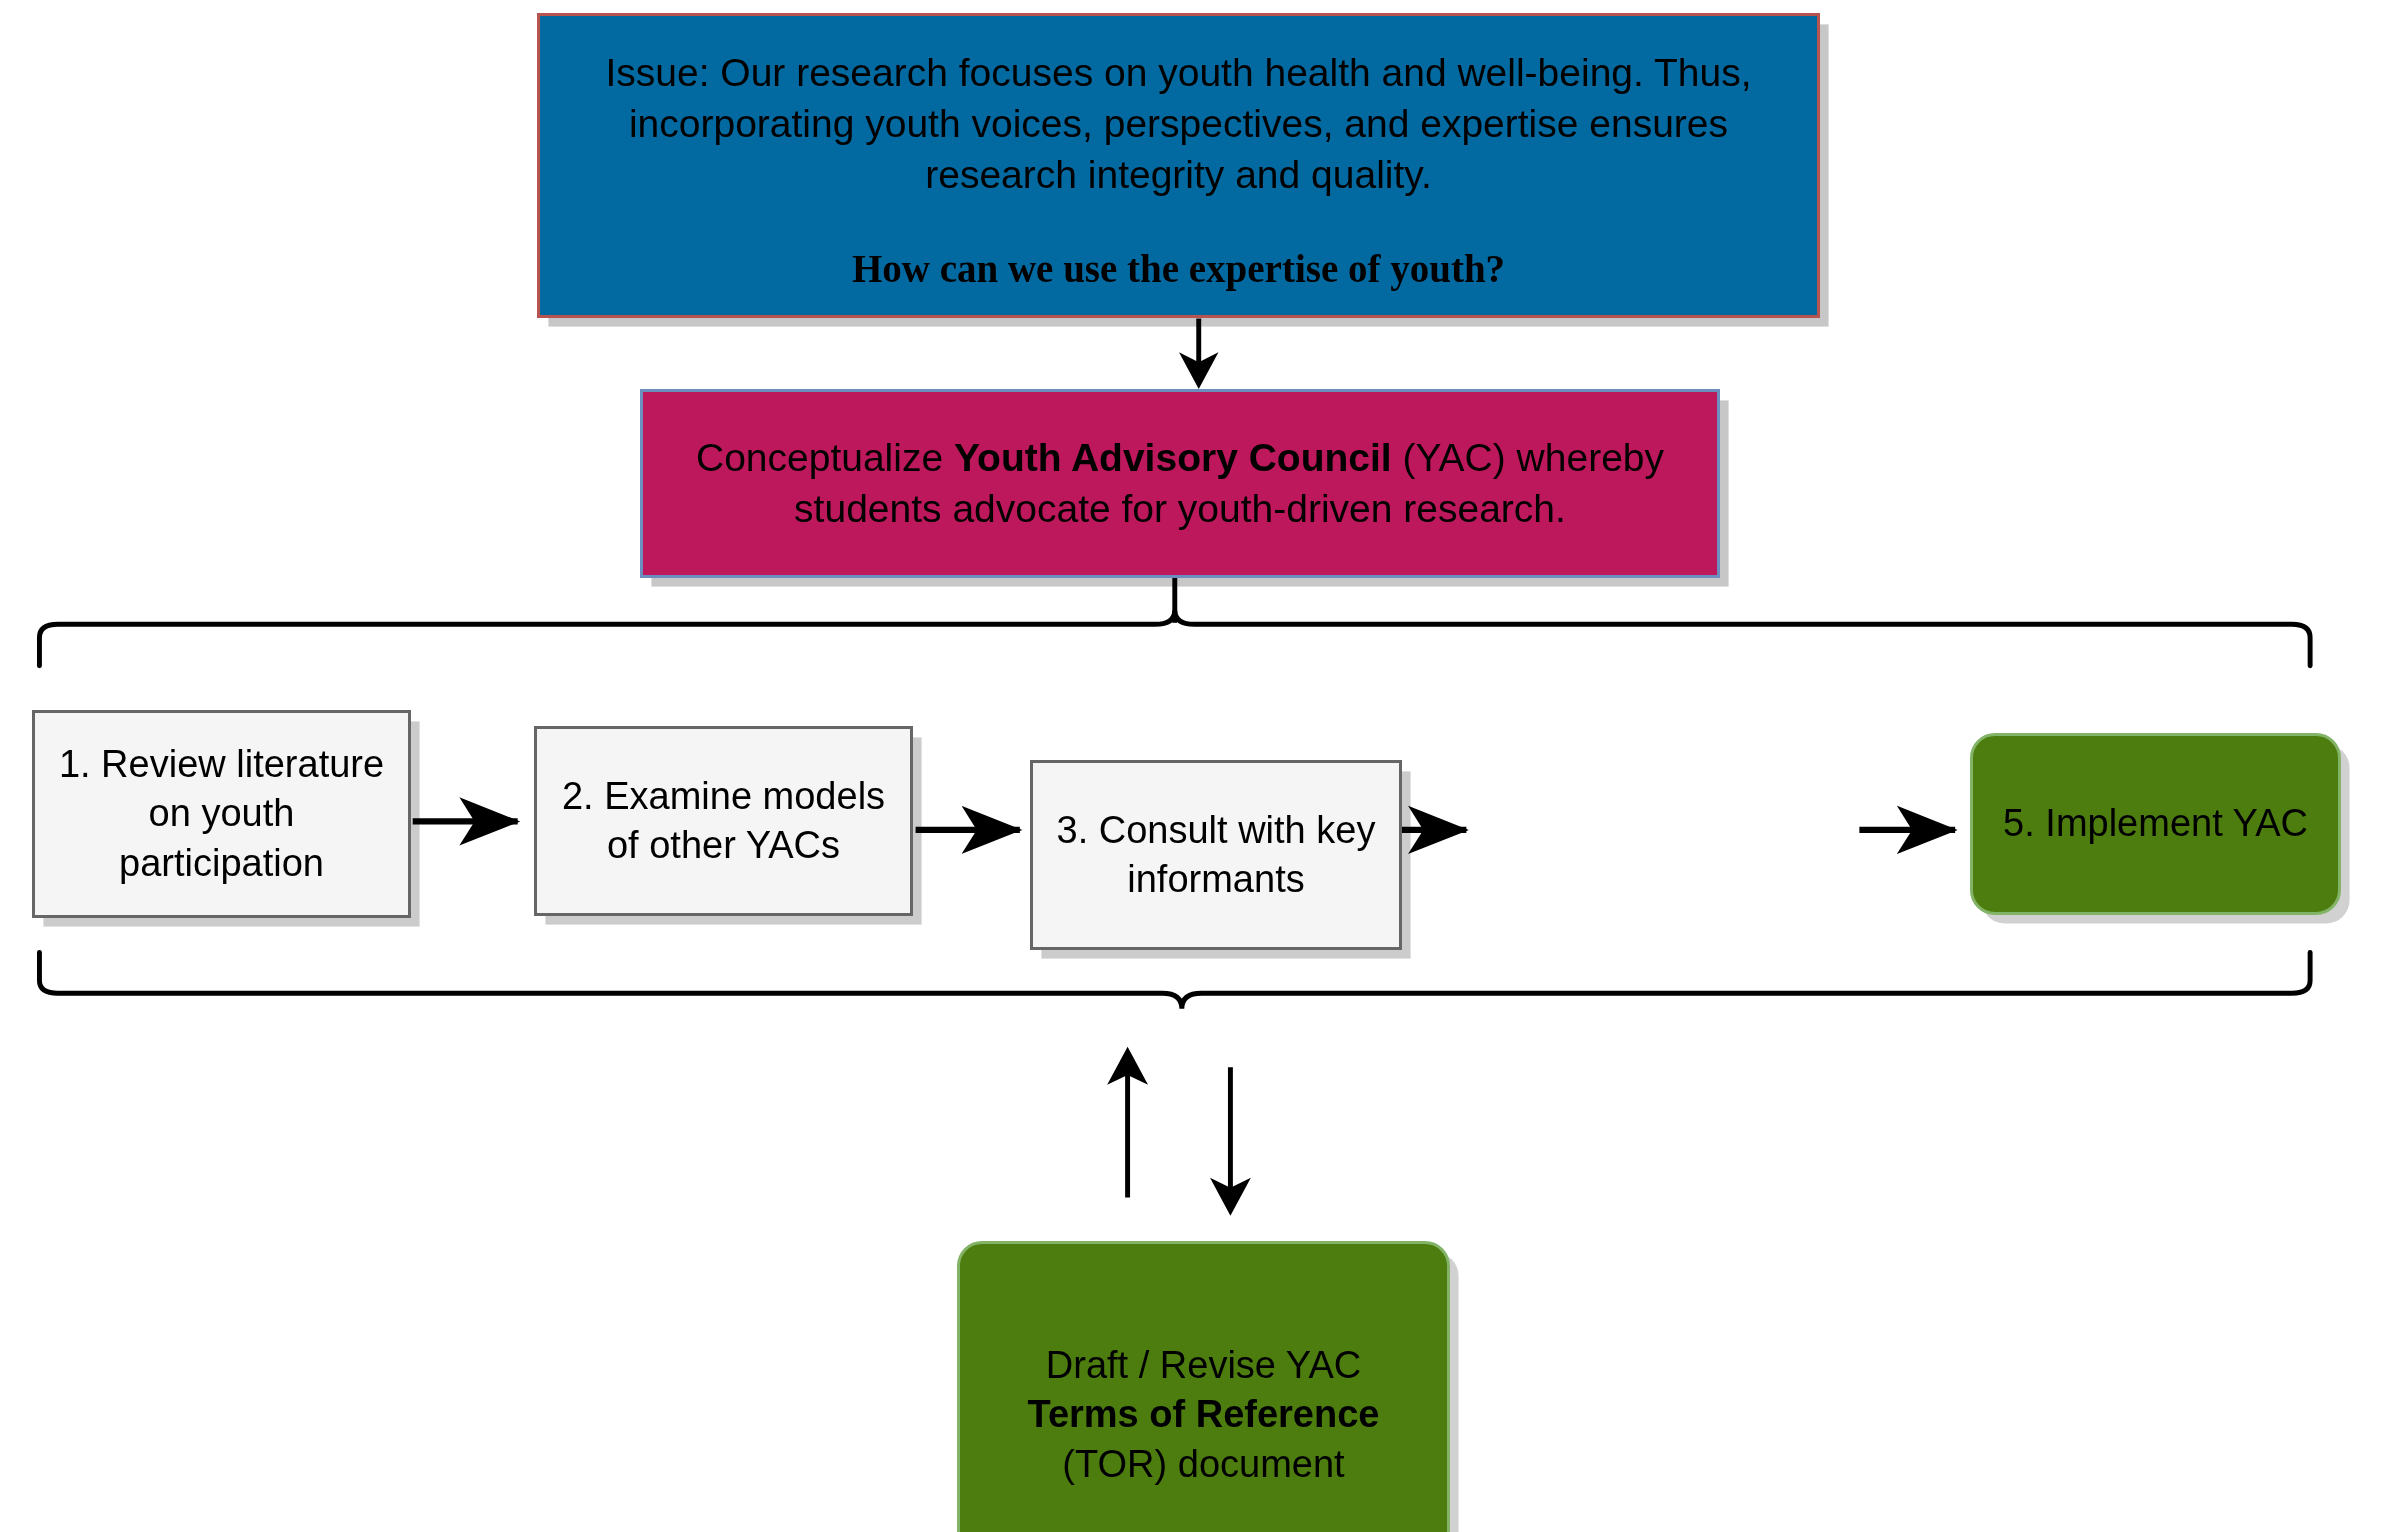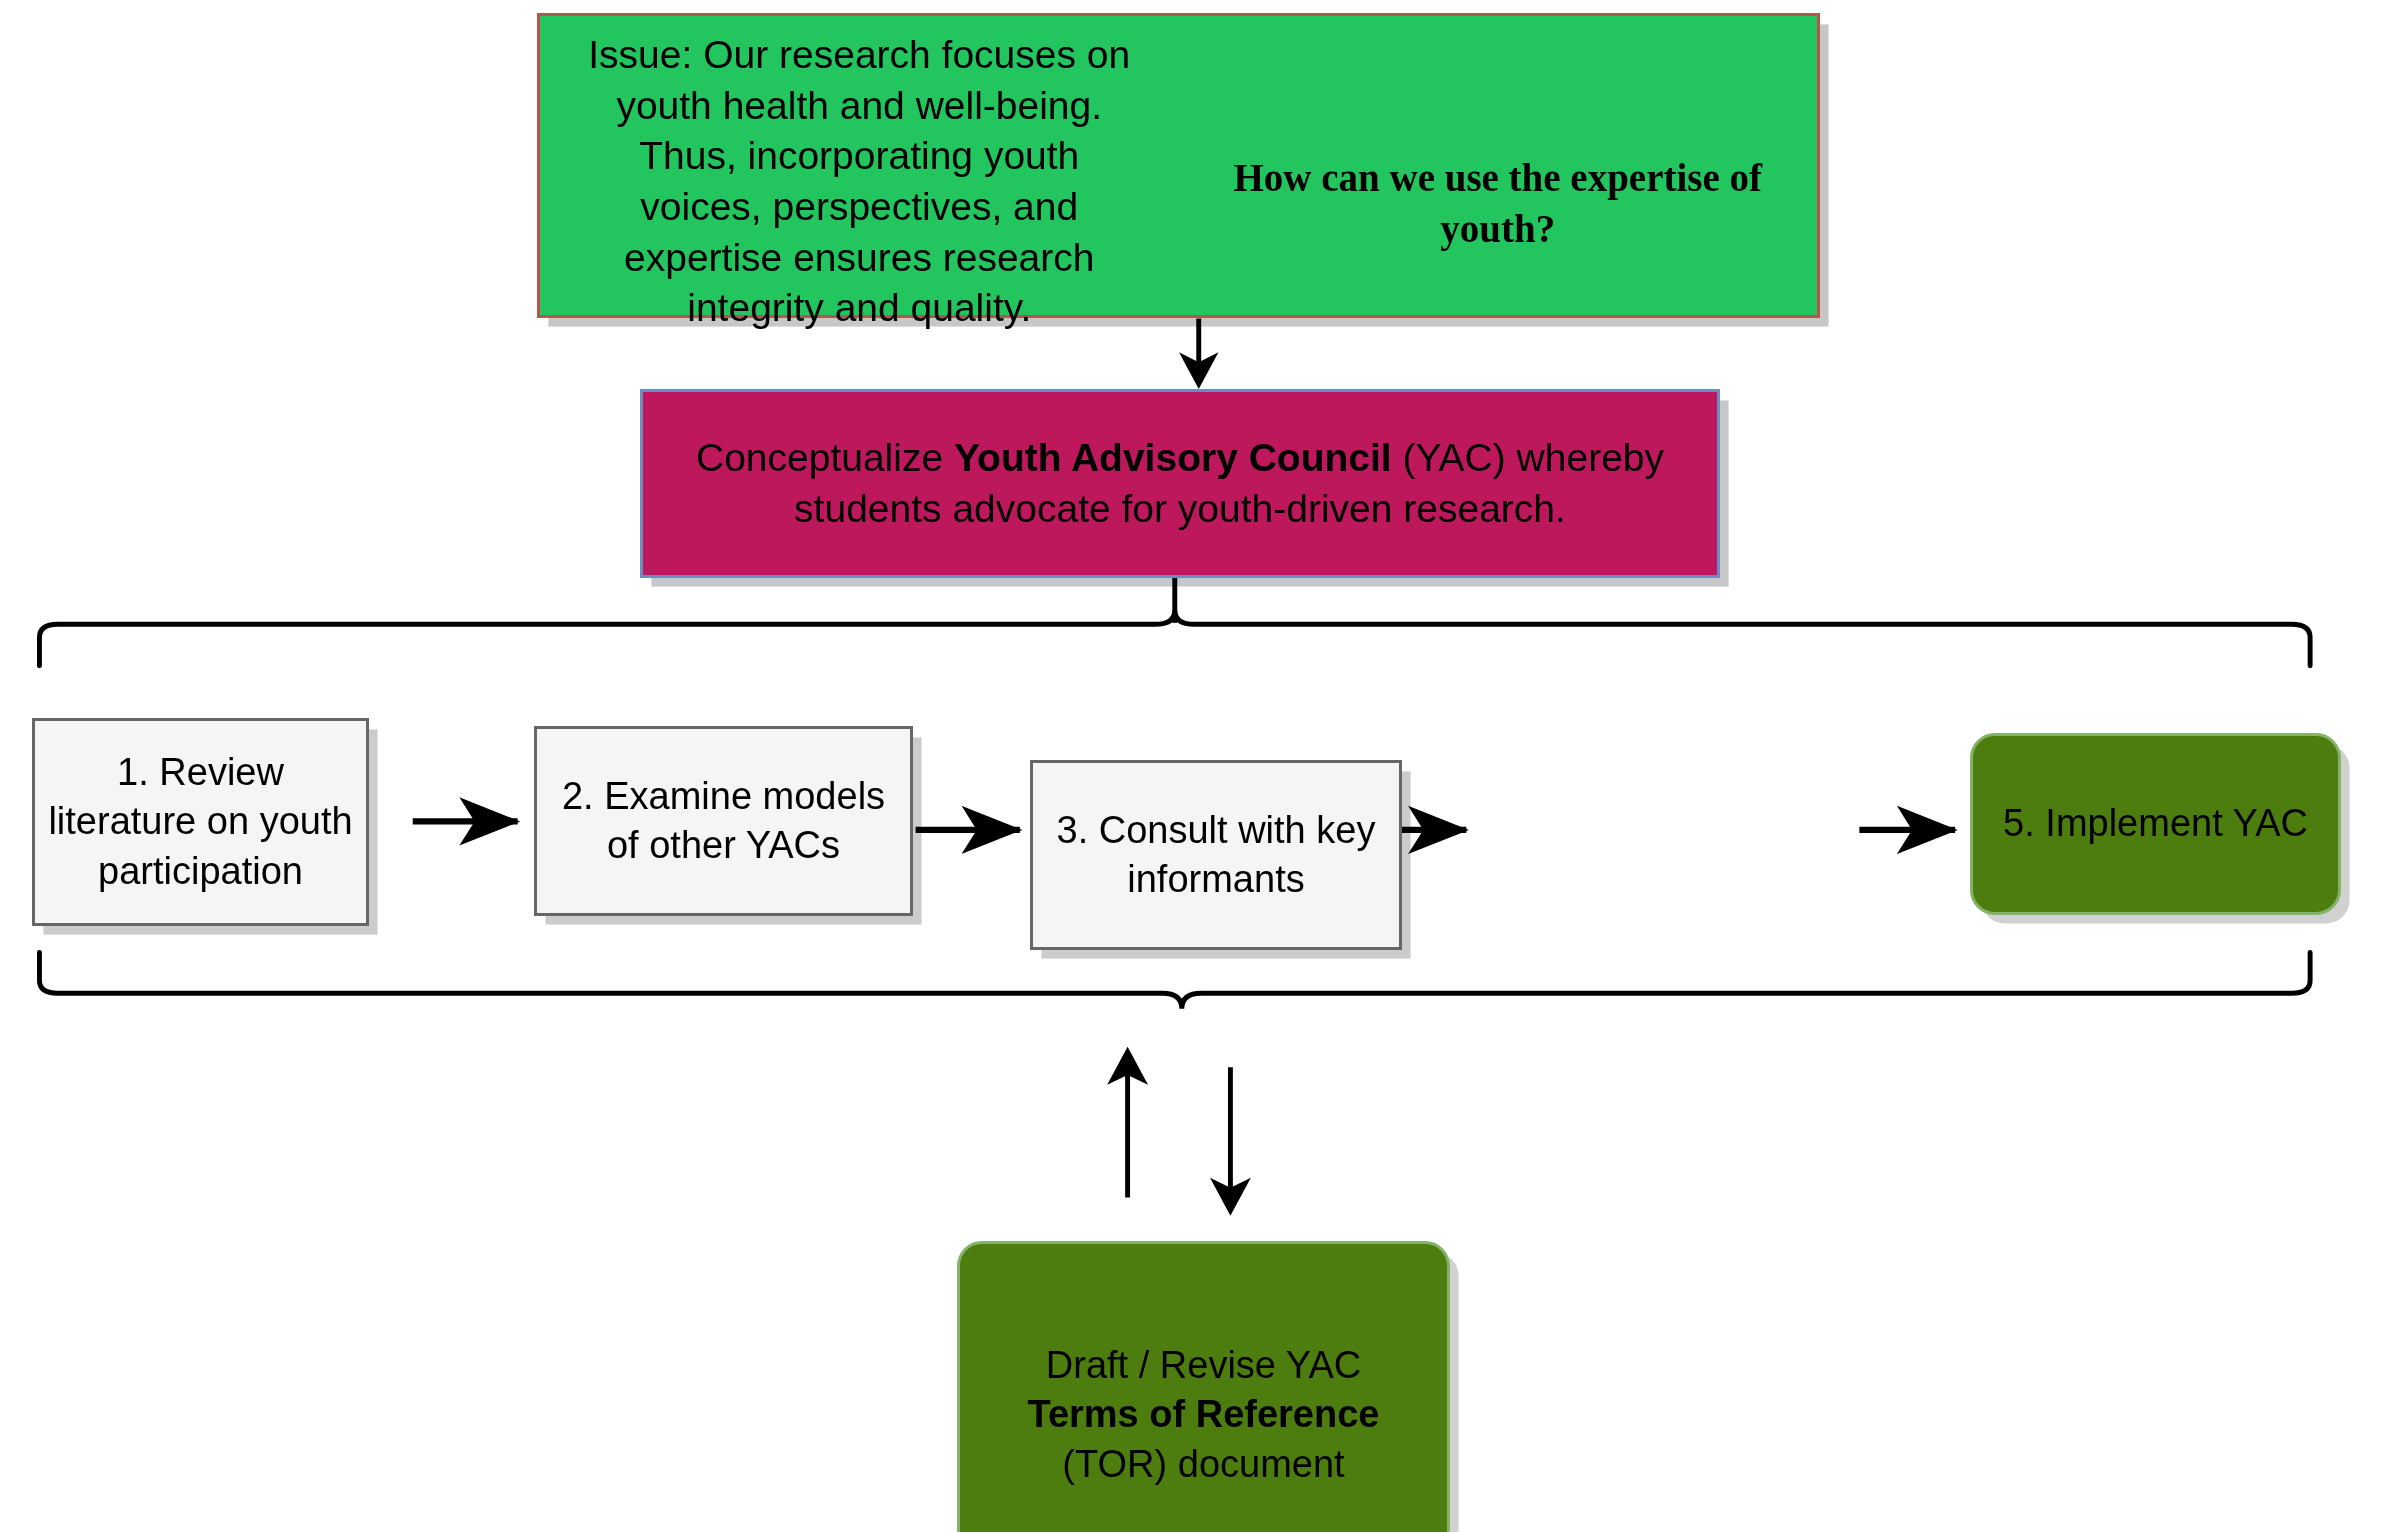--- a/index.html
+++ b/index.html
@@ -32,25 +32,25 @@
     line-height: 1.30;
   }
   .node .txt {
     width: 100%;
     padding: 0 10px;
     box-sizing: border-box;
   }
 
   
   .node-issue {
-    background: #22c55e;
+    background: #0369a1;
     border: 3.5px solid #b85450;
     box-shadow: 10px 10px 0 -1.4px rgba(0,0,0,0.22);
     font-size: 39px;
-    flex-direction: row;
+    flex-direction: column;
     justify-content: flex-start;
     padding-top: 32px;
   }
   .node-issue .para { width: 100%; padding: 0 38px; box-sizing: border-box; }
   .node-issue .q { margin-top: 44px; font-weight: bold; font-family: Liberation Serif, serif; }
 
   
   .node-concept {
     background: #be185d;
     border: 3.5px solid #6c8ebf;
@@ -152,21 +152,21 @@
 
   <div class="node node-issue" style="left:537px; top:13.4px; width:1283px; height:305px;">
     <div class="para">Issue: Our research focuses on youth health and well-being. Thus, incorporating youth voices, perspectives, and expertise ensures research integrity and quality.</div>
     <div class="para q">How can we use the expertise of youth?</div>
   </div>
 
   <div class="node node-concept" style="left:640px; top:389px; width:1080px; height:189px;">
     <div class="txt"><span>Conceptualize </span><b>Youth Advisory Council</b><span> (YAC) whereby students advocate for youth-driven research.</span></div>
   </div>
 
-  <div class="node node-step" style="left:32px; top:710px; width:337px; height:208px;margin-top:8px;">
+  <div class="node node-step" style="left:32px; top:710px; width:379px; height:208px;">
     <div class="txt">1. Review literature on youth participation</div>
   </div>
 
   <div class="node node-step" style="left:534px; top:726px; width:379px; height:190px;">
     <div class="txt">2. Examine models of other YACs</div>
   </div>
 
   <div class="node node-step" style="left:1030px; top:760px; width:372px; height:190px;">
     <div class="txt">3. Consult with key informants</div>
   </div>

